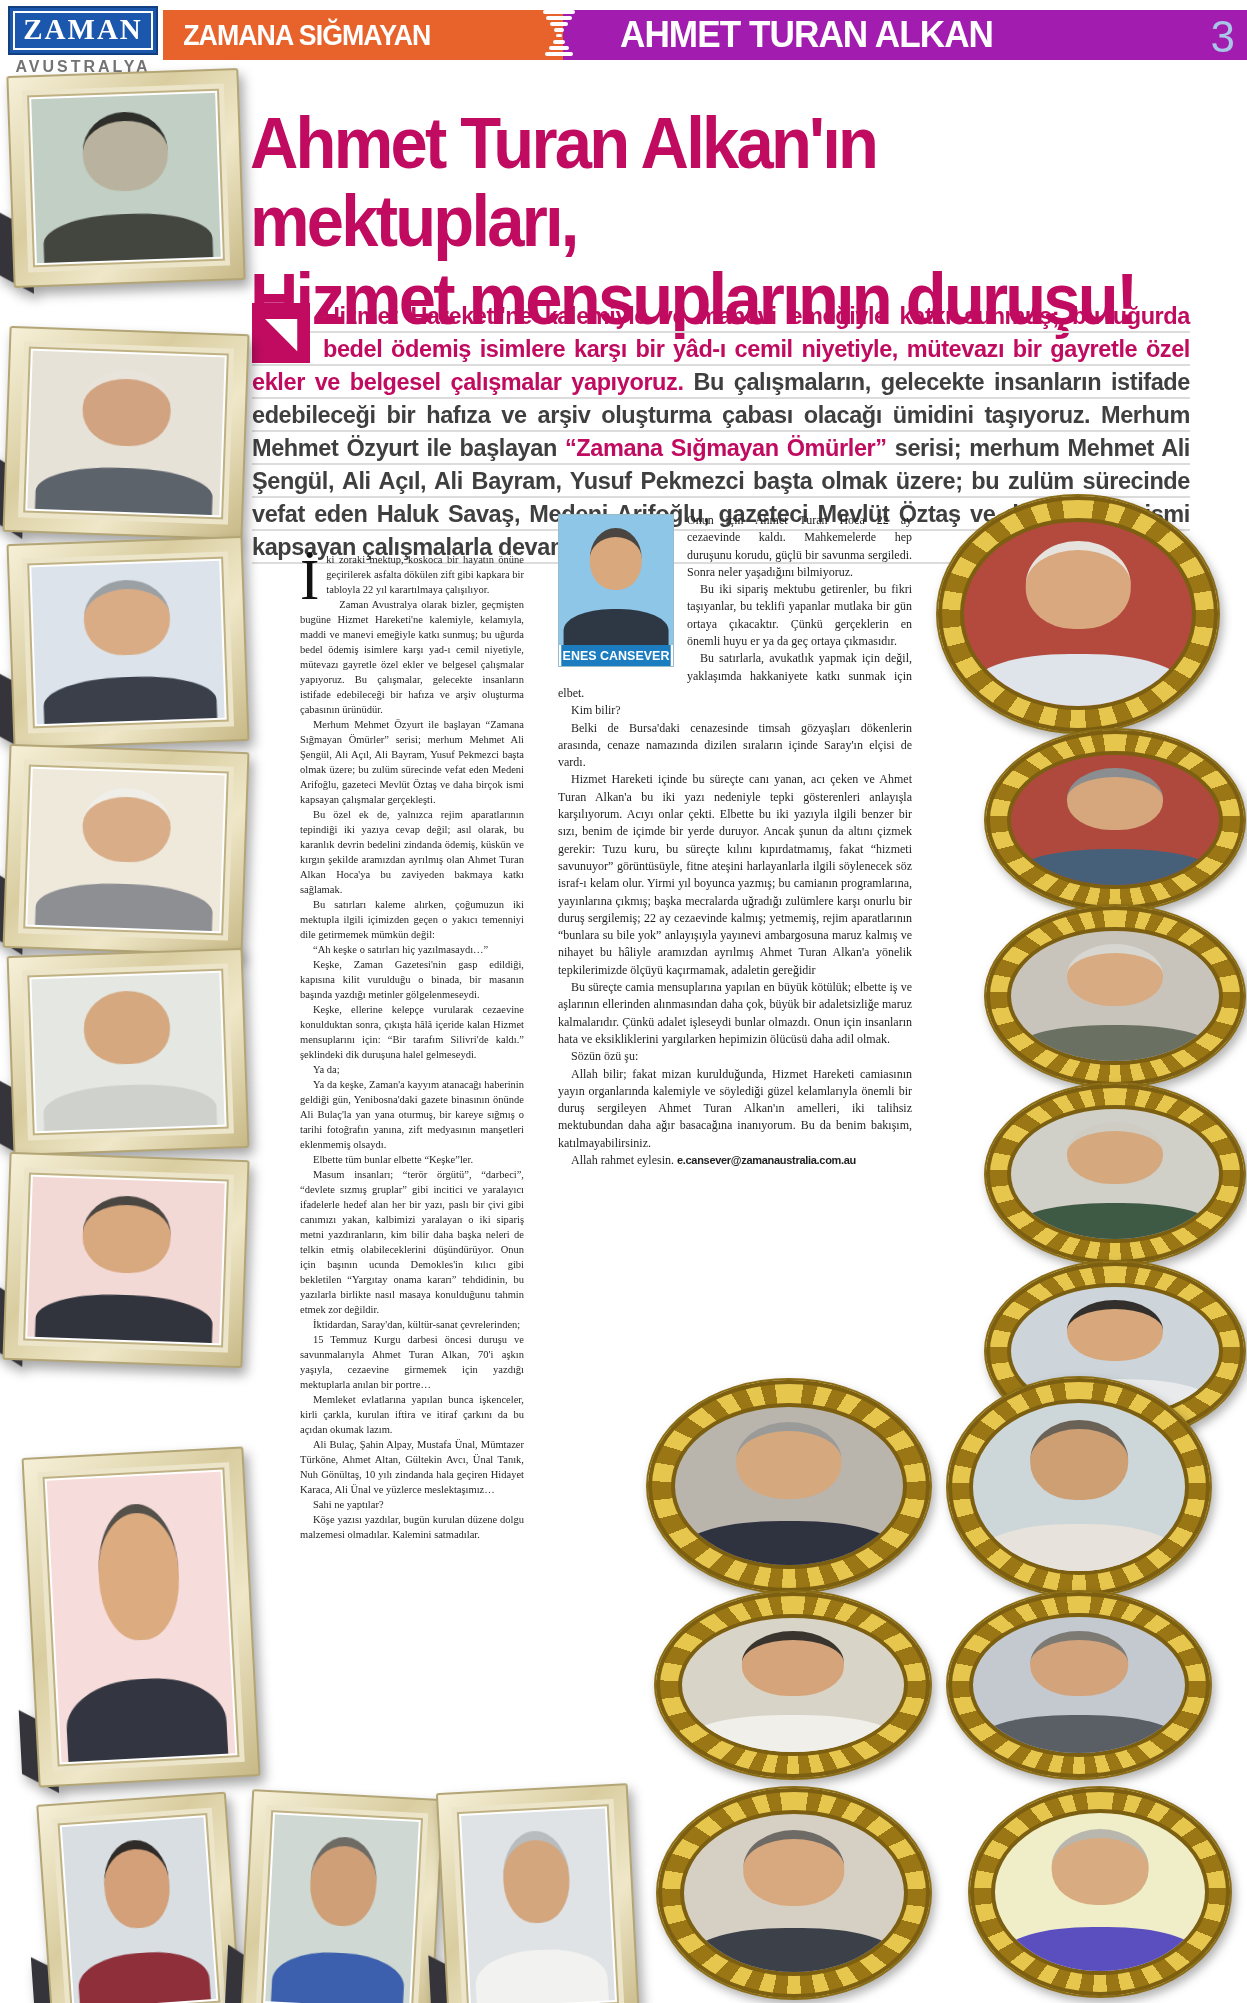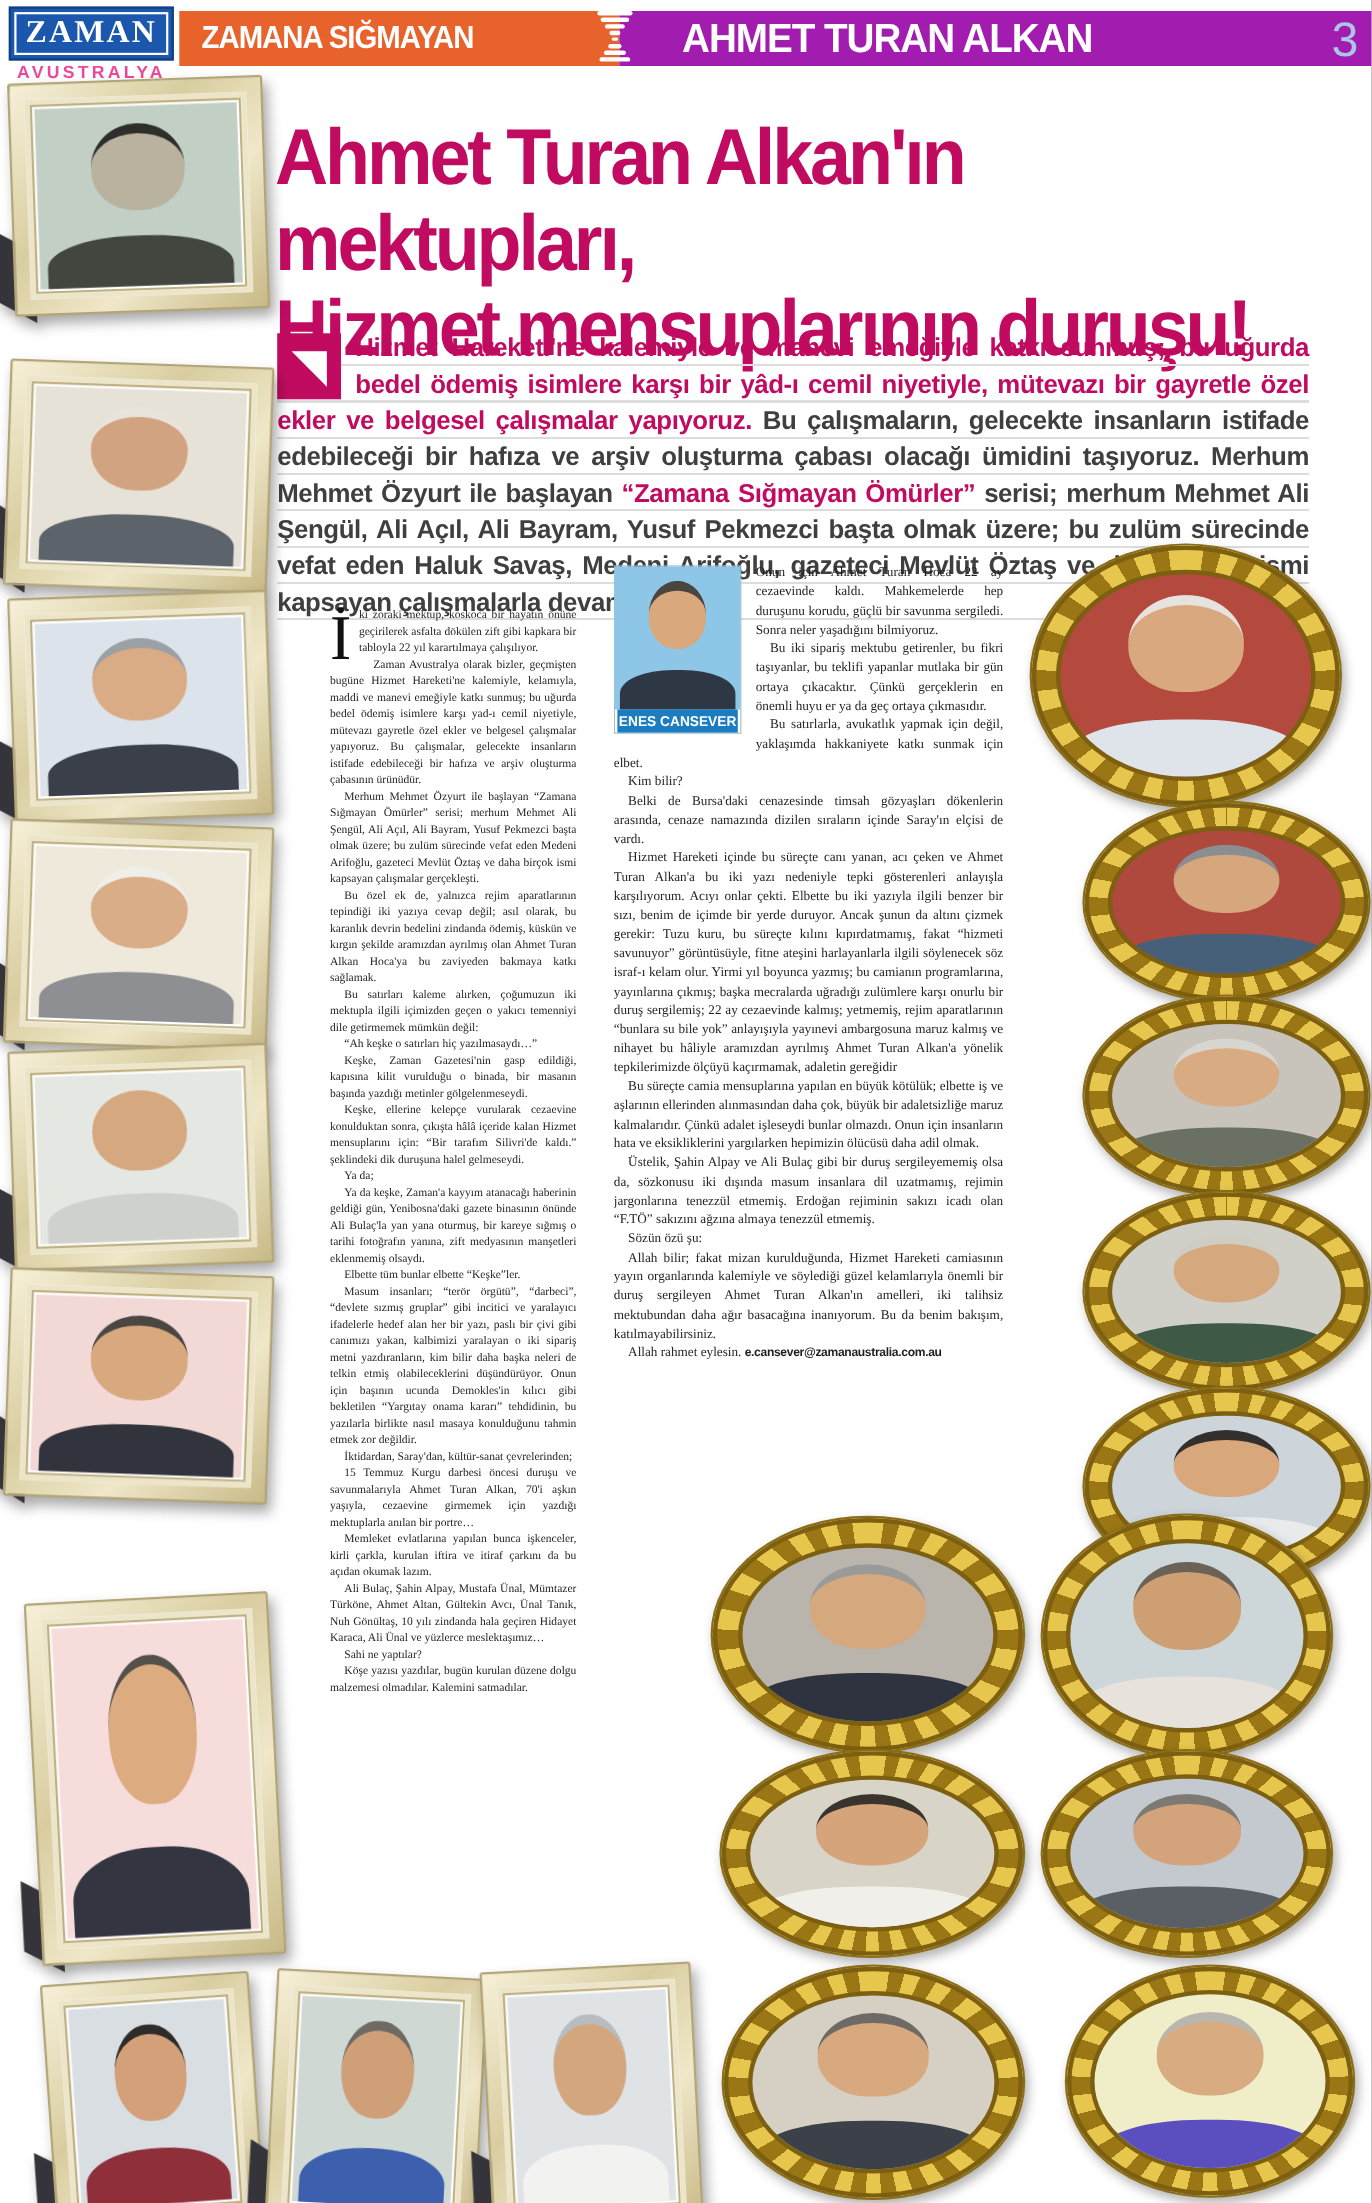--- a/index.html
+++ b/index.html
@@ -3,21 +3,21 @@
 <meta charset="utf-8">
 <style>
   html,body{margin:0;padding:0;background:#888;}
   #page{position:relative;width:1247px;height:2003px;background:#fff;overflow:hidden;
         font-family:"Liberation Serif", serif;}
   
   .logo{position:absolute;left:8px;top:6px;width:150px;}
   .logo-top{background:#1a57ad;border:2px solid #123f80;padding:3px;}
   .logo-top span{display:block;border:2px solid #fff;color:#fff;text-align:center;
      font-family:"Liberation Serif",serif;font-weight:bold;font-size:29px;letter-spacing:2px;padding:0 2px 2px 2px;}
-  .logo-bottom{color:#ec4899;font-family:"Liberation Sans",sans-serif;font-weight:bold;
+  .logo-bottom{color:#737373;font-family:"Liberation Sans",sans-serif;font-weight:bold;
      font-size:16px;letter-spacing:3px;text-align:center;padding:3px 0 2px 0;border-bottom:5px solid #111;}
   .banner-orange{position:absolute;left:163px;top:10px;width:400px;height:50px;background:#e8632b;}
   .banner-orange span{display:block;color:#fff;font-family:"Liberation Sans",sans-serif;font-weight:bold;
      font-size:29px;line-height:50px;padding-left:22px;letter-spacing:-1px;transform:scaleX(.92);transform-origin:left;}
   .banner-blue{position:absolute;left:563px;top:10px;width:684px;height:50px;background:#a21caf;}
   .banner-blue .author{color:#fff;font-family:"Liberation Sans",sans-serif;font-weight:bold;
      font-size:37px;line-height:50px;padding-left:60px;letter-spacing:-1px;display:block;transform:scaleX(.95);transform-origin:left;}
   .pagenum{position:absolute;right:12px;top:2px;color:#aac6e6;font-family:"Liberation Sans",sans-serif;
      font-size:44px;line-height:50px;font-weight:normal;}
   .hourglass{position:absolute;left:533px;top:8px;width:52px;height:54px;}
@@ -160,21 +160,20 @@
       <div class="photo portrait" style="--pbg:#8ec6e8;--pskin:#d9a87c;--phair:#4a4540;--pshirt:#2e3744"></div>
       <div class="caption">ENES CANSEVER</div>
     </div>
     <p class="bp first">Onun için Ahmet Turan Hoca 22 ay cezaevinde kaldı. Mahkemelerde hep duruşunu korudu, güçlü bir savunma sergiledi. Sonra neler yaşadığını bilmiyoruz.</p>
     <p class="bp">Bu iki sipariş mektubu getirenler, bu fikri taşıyanlar, bu teklifi yapanlar mutlaka bir gün ortaya çıkacaktır. Çünkü gerçeklerin en önemli huyu er ya da geç ortaya çıkmasıdır.</p>
     <p class="bp">Bu satırlarla, avukatlık yapmak için değil, yaklaşımda hakkaniyete katkı sunmak için elbet.</p>
     <p class="bp">Kim bilir?</p>
     <p class="bp">Belki de Bursa'daki cenazesinde timsah gözyaşları dökenlerin arasında, cenaze namazında dizilen sıraların içinde Saray'ın elçisi de vardı.</p>
     <p class="bp">Hizmet Hareketi içinde bu süreçte canı yanan, acı çeken ve Ahmet Turan Alkan'a bu iki yazı nedeniyle tepki gösterenleri anlayışla karşılıyorum. Acıyı onlar çekti. Elbette bu iki yazıyla ilgili benzer bir sızı, benim de içimde bir yerde duruyor. Ancak şunun da altını çizmek gerekir: Tuzu kuru, bu süreçte kılını kıpırdatmamış, fakat “hizmeti savunuyor” görüntüsüyle, fitne ateşini harlayanlarla ilgili söylenecek söz israf-ı kelam olur. Yirmi yıl boyunca yazmış; bu camianın programlarına, yayınlarına çıkmış; başka mecralarda uğradığı zulümlere karşı onurlu bir duruş sergilemiş; 22 ay cezaevinde kalmış; yetmemiş, rejim aparatlarının “bunlara su bile yok” anlayışıyla yayınevi ambargosuna maruz kalmış ve nihayet bu hâliyle aramızdan ayrılmış Ahmet Turan Alkan'a yönelik tepkilerimizde ölçüyü kaçırmamak, adaletin gereğidir</p>
     <p class="bp">Bu süreçte camia mensuplarına yapılan en büyük kötülük; elbette iş ve aşlarının ellerinden alınmasından daha çok, büyük bir adaletsizliğe maruz kalmalarıdır. Çünkü adalet işleseydi bunlar olmazdı. Onun için insanların hata ve eksikliklerini yargılarken hepimizin ölücüsü daha adil olmak.</p>
-    <p class="bp">Üstelik, Şahin Alpay ve Ali Bulaç gibi bir duruş sergileyememiş olsa da, sözkonusu iki dışında masum insanlara dil uzatmamış, rejimin jargonlarına tenezzül etmemiş. Erdoğan rejiminin sakızı icadı olan “F.TÖ” sakızını ağzına almaya tenezzül etmemiş.</p>
     <p class="bp">Sözün özü şu:</p>
     <p class="bp">Allah bilir; fakat mizan kurulduğunda, Hizmet Hareketi camiasının yayın organlarında kalemiyle ve söylediği güzel kelamlarıyla önemli bir duruş sergileyen Ahmet Turan Alkan'ın amelleri, iki talihsiz mektubundan daha ağır basacağına inanıyorum. Bu da benim bakışım, katılmayabilirsiniz.</p>
     <p class="bp sign"><span>Allah rahmet eylesin.</span> <span class="email">e.cansever@zamanaustralia.com.au</span></p>
   </div>
 
   <div class="sframe sf1">
       <div class="sf-outer">
         <div class="sf-mat">
           <div class="portrait" style="--pbg:#c2cfc4;--pskin:#b9b29e;--phair:#2e2e2a;--pshirt:#42463f"></div>
         </div>

